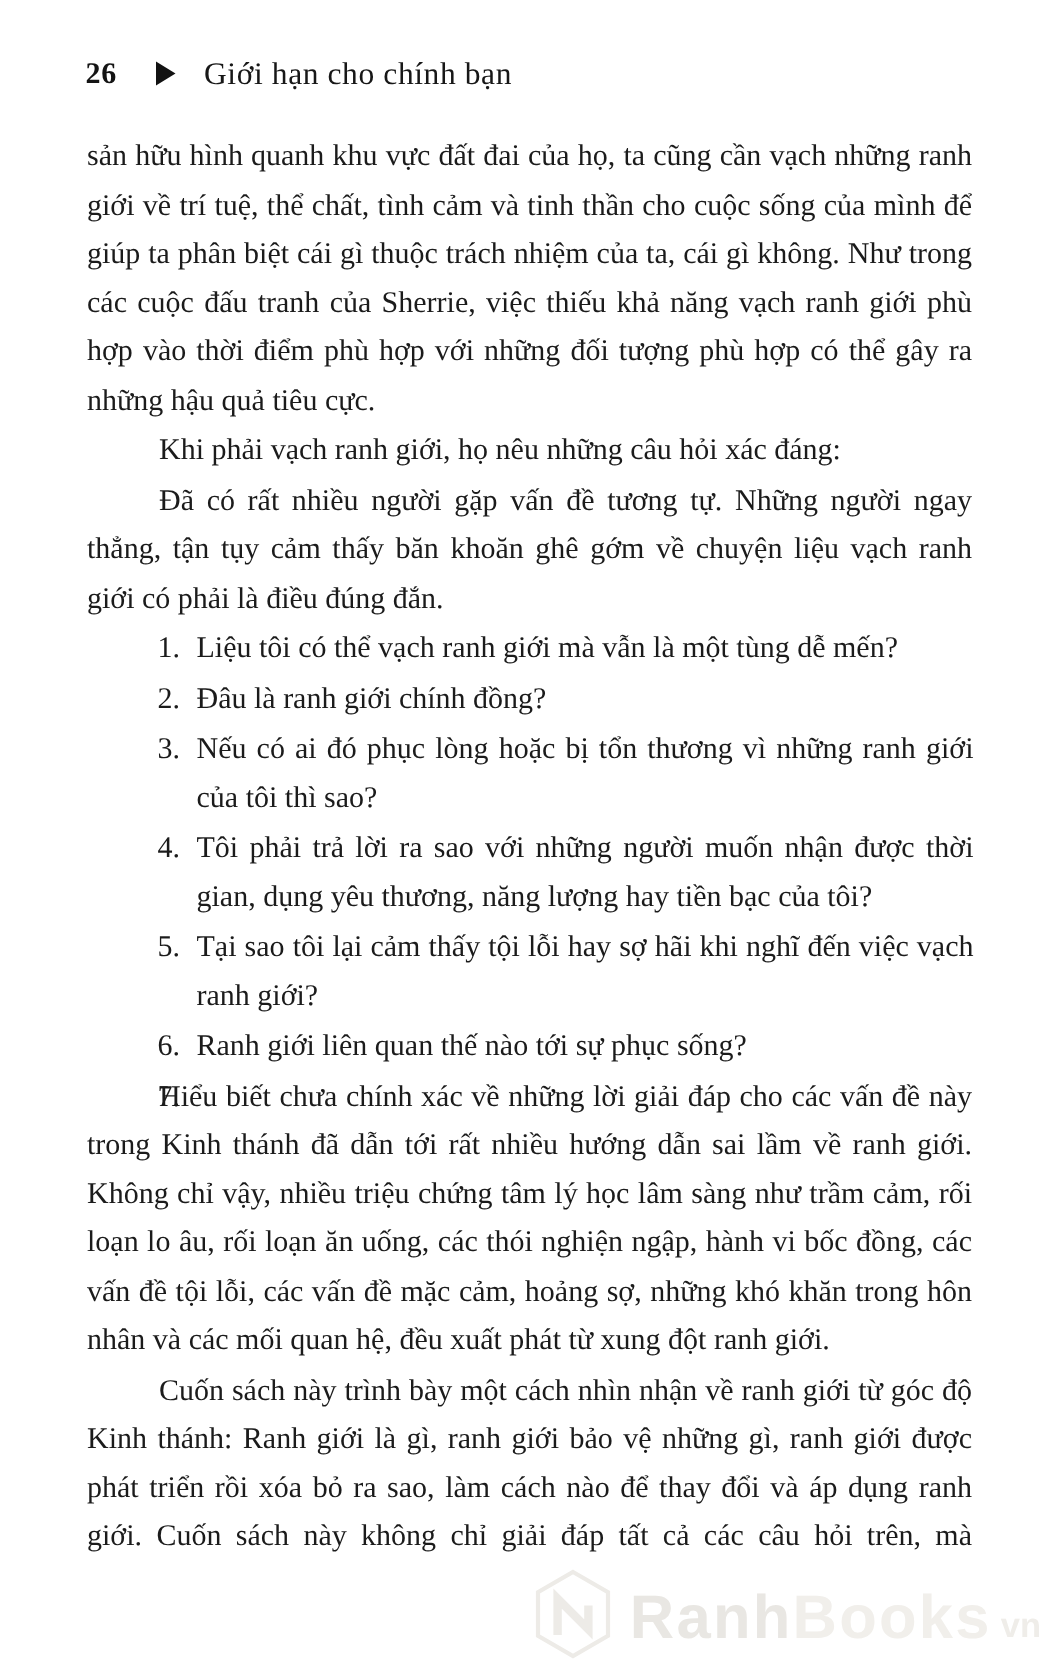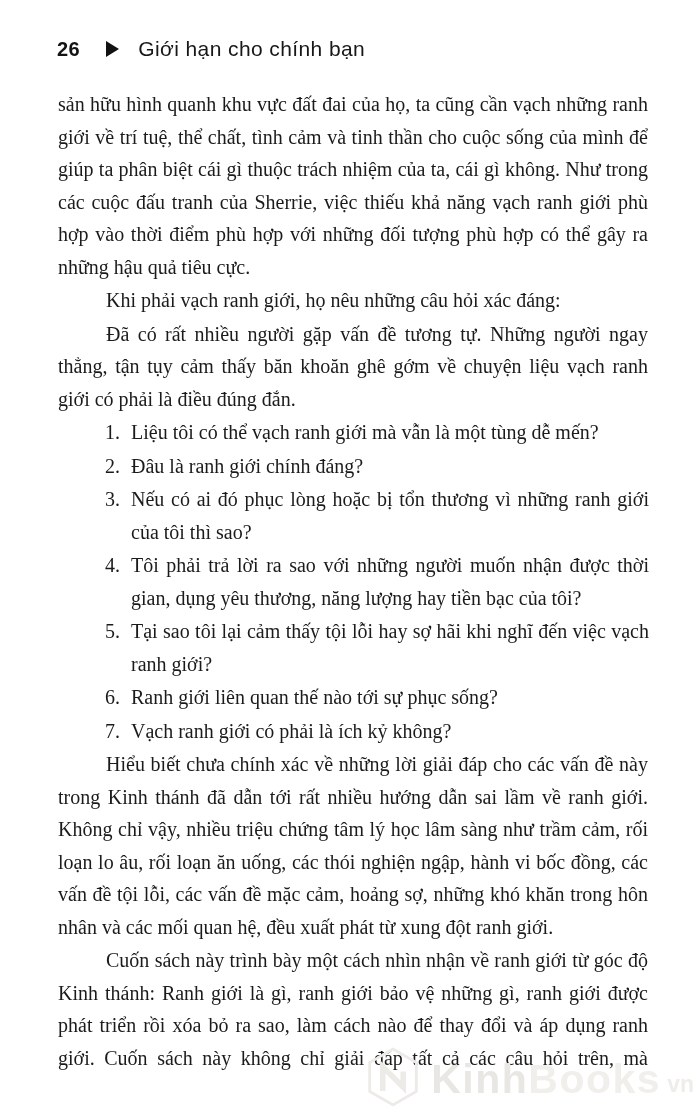--- a/index.html
+++ b/index.html
@@ -19,21 +19,21 @@
     position: relative;
     padding: 36px 51px 0 57px;
     box-sizing: border-box;
     width: 700px;
     height: 1120px;
   }
   
   .page-header {
     display: flex;
     align-items: center;
-    font-family: Liberation Sans, sans-serif;
+    font-family: Liberation Serif, serif;
     height: 26px;
     margin-bottom: 26px;
   }
   .page-num {
     font-size: 20px;
     font-weight: 700;
     letter-spacing: 0.5px;
     color: #141414;
   }
   .tri-icon {
@@ -122,54 +122,53 @@
     <p class="indent">Khi phải vạch ranh giới, họ nêu những câu hỏi xác đáng:</p>
     <p class="indent">Đã có rất nhiều người gặp vấn đề tương tự. Những người ngay thẳng, tận tụy cảm thấy băn khoăn ghê gớm về chuyện liệu vạch ranh giới có phải là điều đúng đắn.</p>
 
     <ol class="questions">
       <li>
         <span class="q-num">1.</span>
         <span>Liệu tôi có thể vạch ranh giới mà vẫn là một tùng dễ mến?</span>
       </li>
       <li>
         <span class="q-num">2.</span>
-        <span>Đâu là ranh giới chính đáng?</span>
+        <span>Đâu là ranh giới chính đồng?</span>
       </li>
       <li>
         <span class="q-num">3.</span>
         <span>Nếu có ai đó phục lòng hoặc bị tổn thương vì những ranh giới của tôi thì sao?</span>
       </li>
       <li>
         <span class="q-num">4.</span>
         <span>Tôi phải trả lời ra sao với những người muốn nhận được thời gian, dụng yêu thương, năng lượng hay tiền bạc của tôi?</span>
       </li>
       <li>
         <span class="q-num">5.</span>
         <span>Tại sao tôi lại cảm thấy tội lỗi hay sợ hãi khi nghĩ đến việc vạch ranh giới?</span>
       </li>
       <li>
         <span class="q-num">6.</span>
         <span>Ranh giới liên quan thế nào tới sự phục sống?</span>
       </li>
       <li>
         <span class="q-num">7.</span>
-        <span>Vạch ranh giới có phải là ích kỷ không?</span>
       </li>
     </ol>
 
     <p class="indent">Hiểu biết chưa chính xác về những lời giải đáp cho các vấn đề này trong Kinh thánh đã dẫn tới rất nhiều hướng dẫn sai lầm về ranh giới. Không chỉ vậy, nhiều triệu chứng tâm lý học lâm sàng như trầm cảm, rối loạn lo âu, rối loạn ăn uống, các thói nghiện ngập, hành vi bốc đồng, các vấn đề tội lỗi, các vấn đề mặc cảm, hoảng sợ, những khó khăn trong hôn nhân và các mối quan hệ, đều xuất phát từ xung đột ranh giới.</p>
     <p class="indent continues">Cuốn sách này trình bày một cách nhìn nhận về ranh giới từ góc độ Kinh thánh: Ranh giới là gì, ranh giới bảo vệ những gì, ranh giới được phát triển rồi xóa bỏ ra sao, làm cách nào để thay đổi và áp dụng ranh giới. Cuốn sách này không chỉ giải đáp tất cả các câu hỏi trên, mà</p>
   </article>
 
   <div class="watermark">
     <span class="wm-logo">
       <svg width="56" height="62" viewBox="0 0 60 66" fill="none" xmlns="http://www.w3.org/2000/svg">
         <path d="M30 3 L55 17.5 L55 48.5 L30 63 L5 48.5 L5 17.5 Z" stroke="#edebe7" stroke-width="3" fill="none"></path>
         <path d="M19 45 L19 22 L41 44 L41 30" stroke="#edebe7" stroke-width="6" fill="none" stroke-linecap="square"></path>
       </svg>
     </span>
     <span class="wm-text">
-      <span class="wm-neta">Kinh</span><span class="wm-books">Books</span>
+      <span class="wm-neta">Ranh</span><span class="wm-books">Books</span>
     </span>
     <span class="wm-vn">vn</span>
   </div>
 
 </div>
 
 </body></html>

